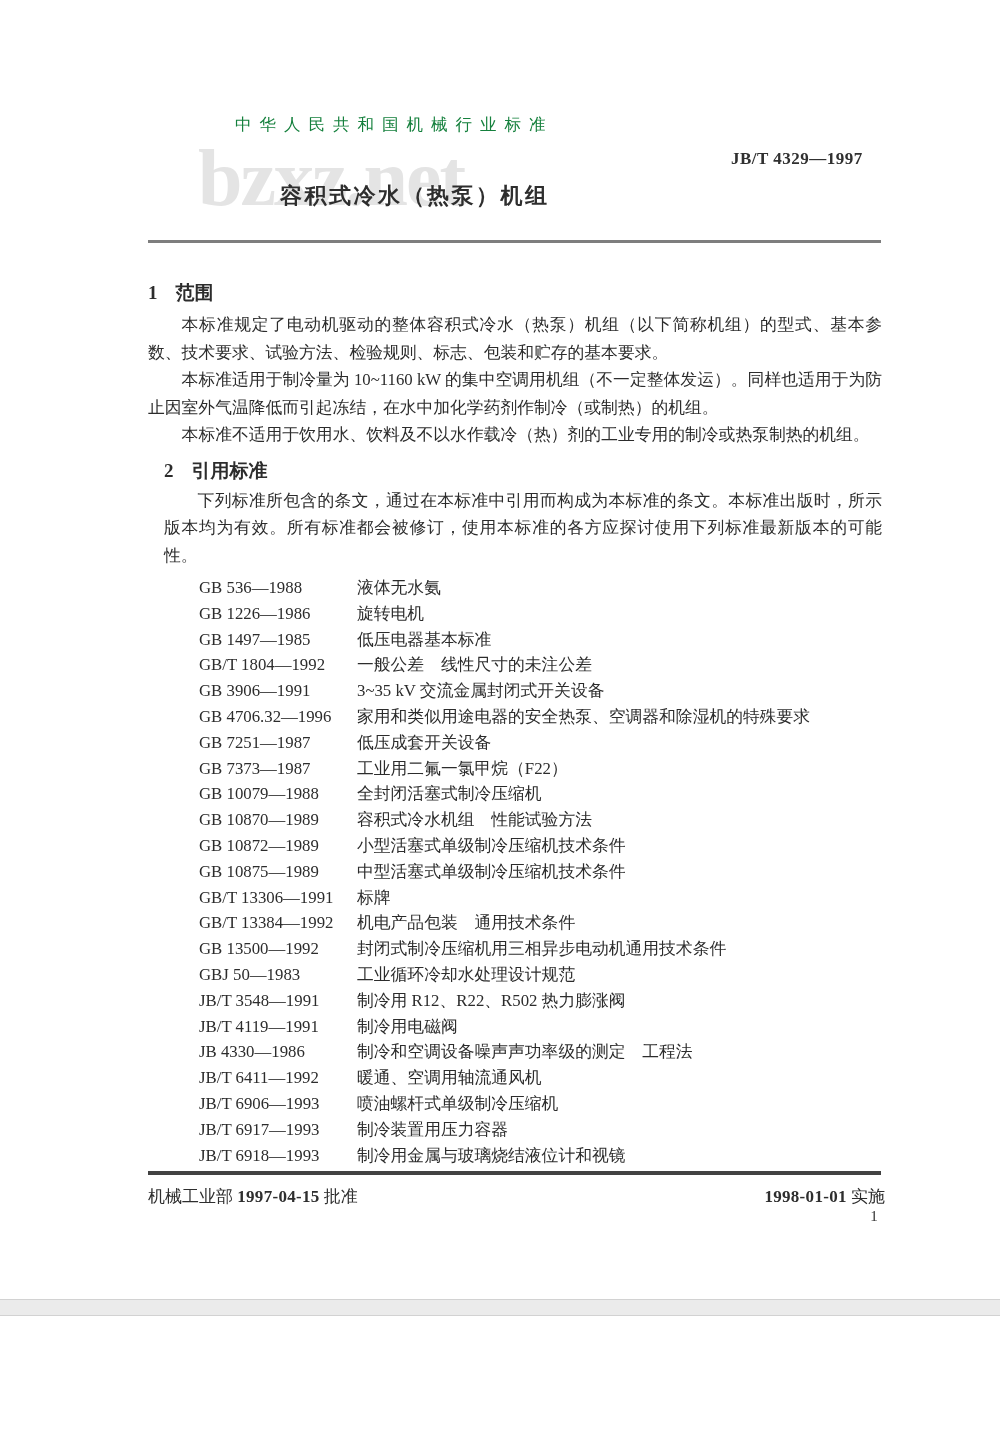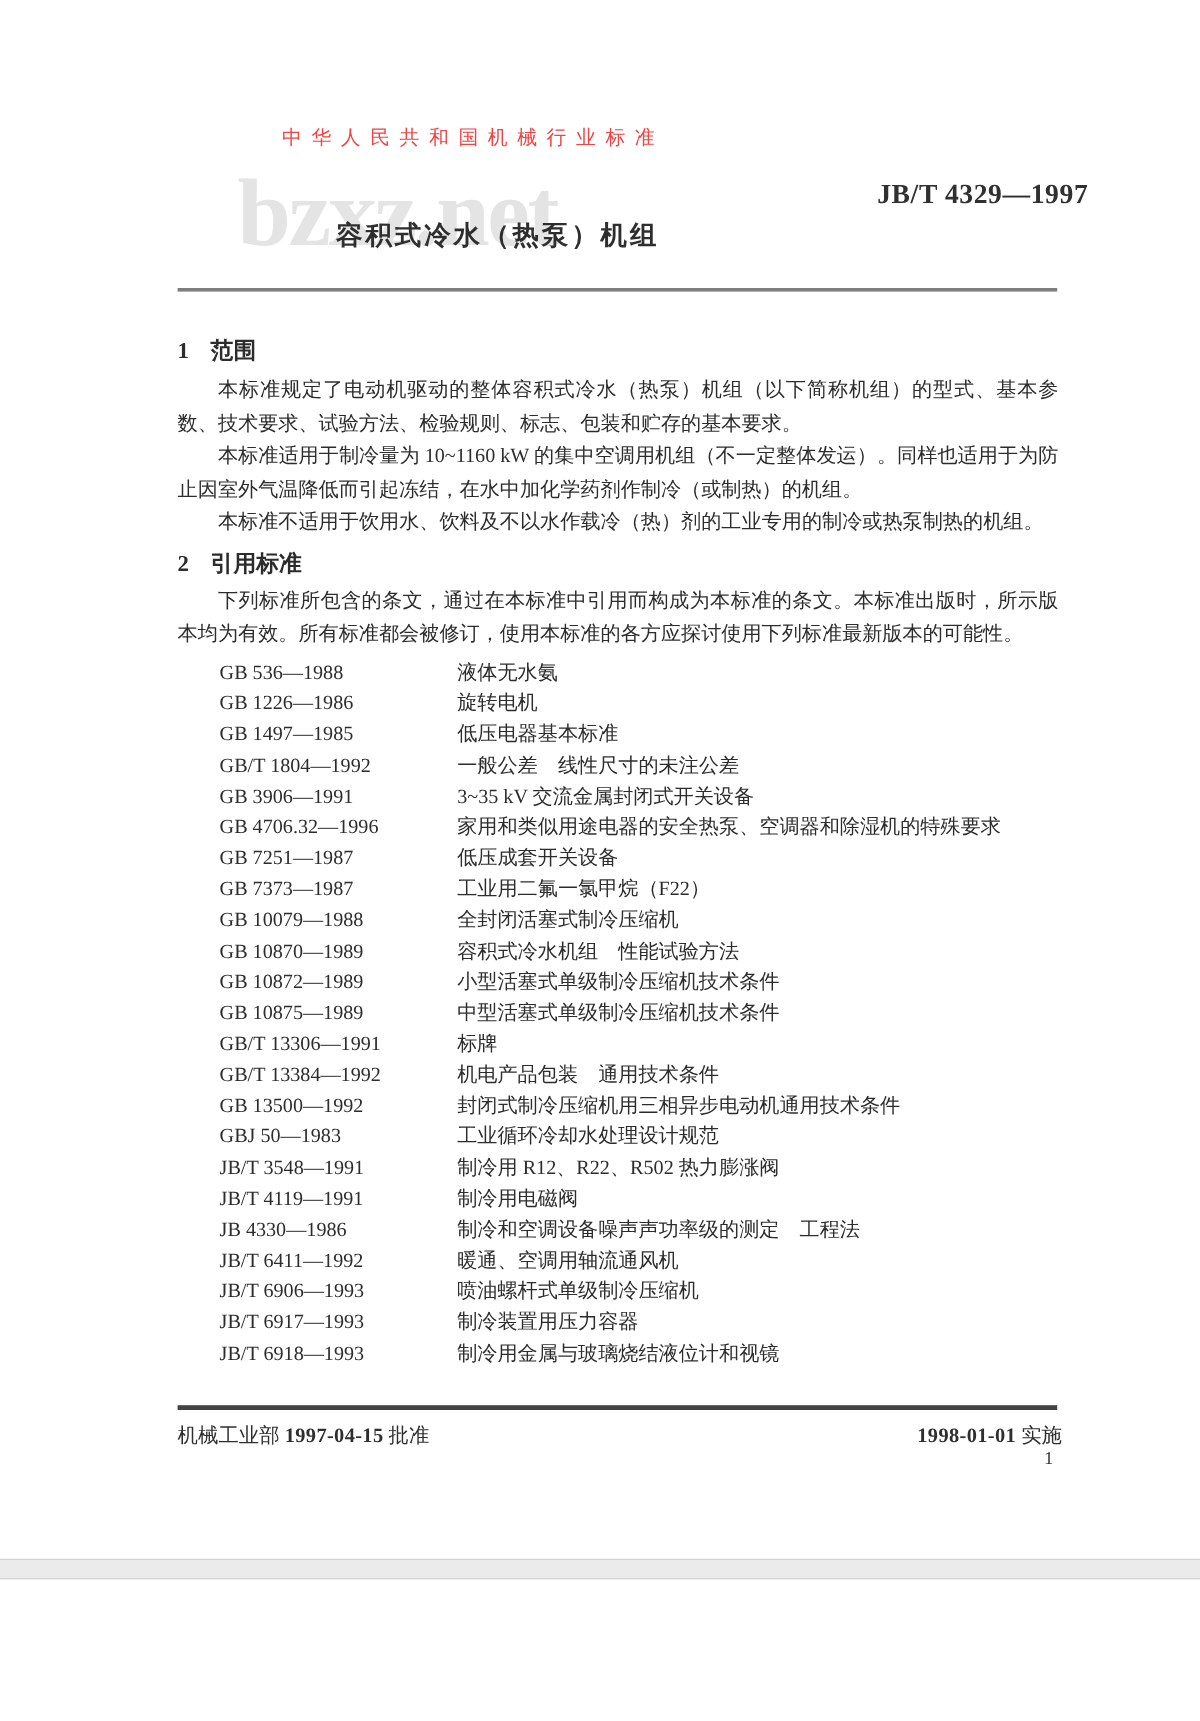--- a/index.html
+++ b/index.html
@@ -28,31 +28,31 @@
     letter-spacing:-2px;
     color:#e4e4e4;
     z-index:0;
     user-select:none;
   }
   .layer{position:relative;z-index:1;}
   
   .org-line{
     position:absolute;
     left:235px;
-    top:104px;
+    top:114px;
     font-size:16.5px;
     letter-spacing:8px;
-    color:#ef4444;
+    color:#15803d;
     white-space:nowrap;
   }
   .doc-number{
     position:absolute;
     left:731px;
     top:149px;
-    font-size:23px;
+    font-size:17px;
     font-weight:700;
     letter-spacing:0.5px;
     color:#303030;
     white-space:nowrap;
   }
   .doc-title{
     position:absolute;
     left:280px;
     top:181px;
     font-size:22px;
@@ -81,27 +81,27 @@
   }
   .sec-head{
     font-weight:700;
     font-size:19px;
     line-height:24px;
     margin:0;
   }
   .sec-head .sec-num{margin-right:18px;}
   .sec-body{margin:6px 0 0 0;}
   .sec-body p{margin:0;text-indent:2em;}
-  .sec2{margin-top:10px;}
+  .sec2{margin-top:10px;margin-left:16px;}
   .sec2 .sec-body{margin-top:4px;}
   .std-list{
     margin-top:6px;
     line-height:25.8px;
   }
-  .std-row{display:flex;gap:40px;}
+  .std-row{display:flex;}
   .std-code{flex:none;margin-left:35px;width:158px;white-space:nowrap;}
   .std-name{flex:1;text-align:left;}
   
   .rule-bottom{
     position:absolute;
     left:148px;
     top:1171px;
     width:733px;
     height:4px;
     background:#424242;

